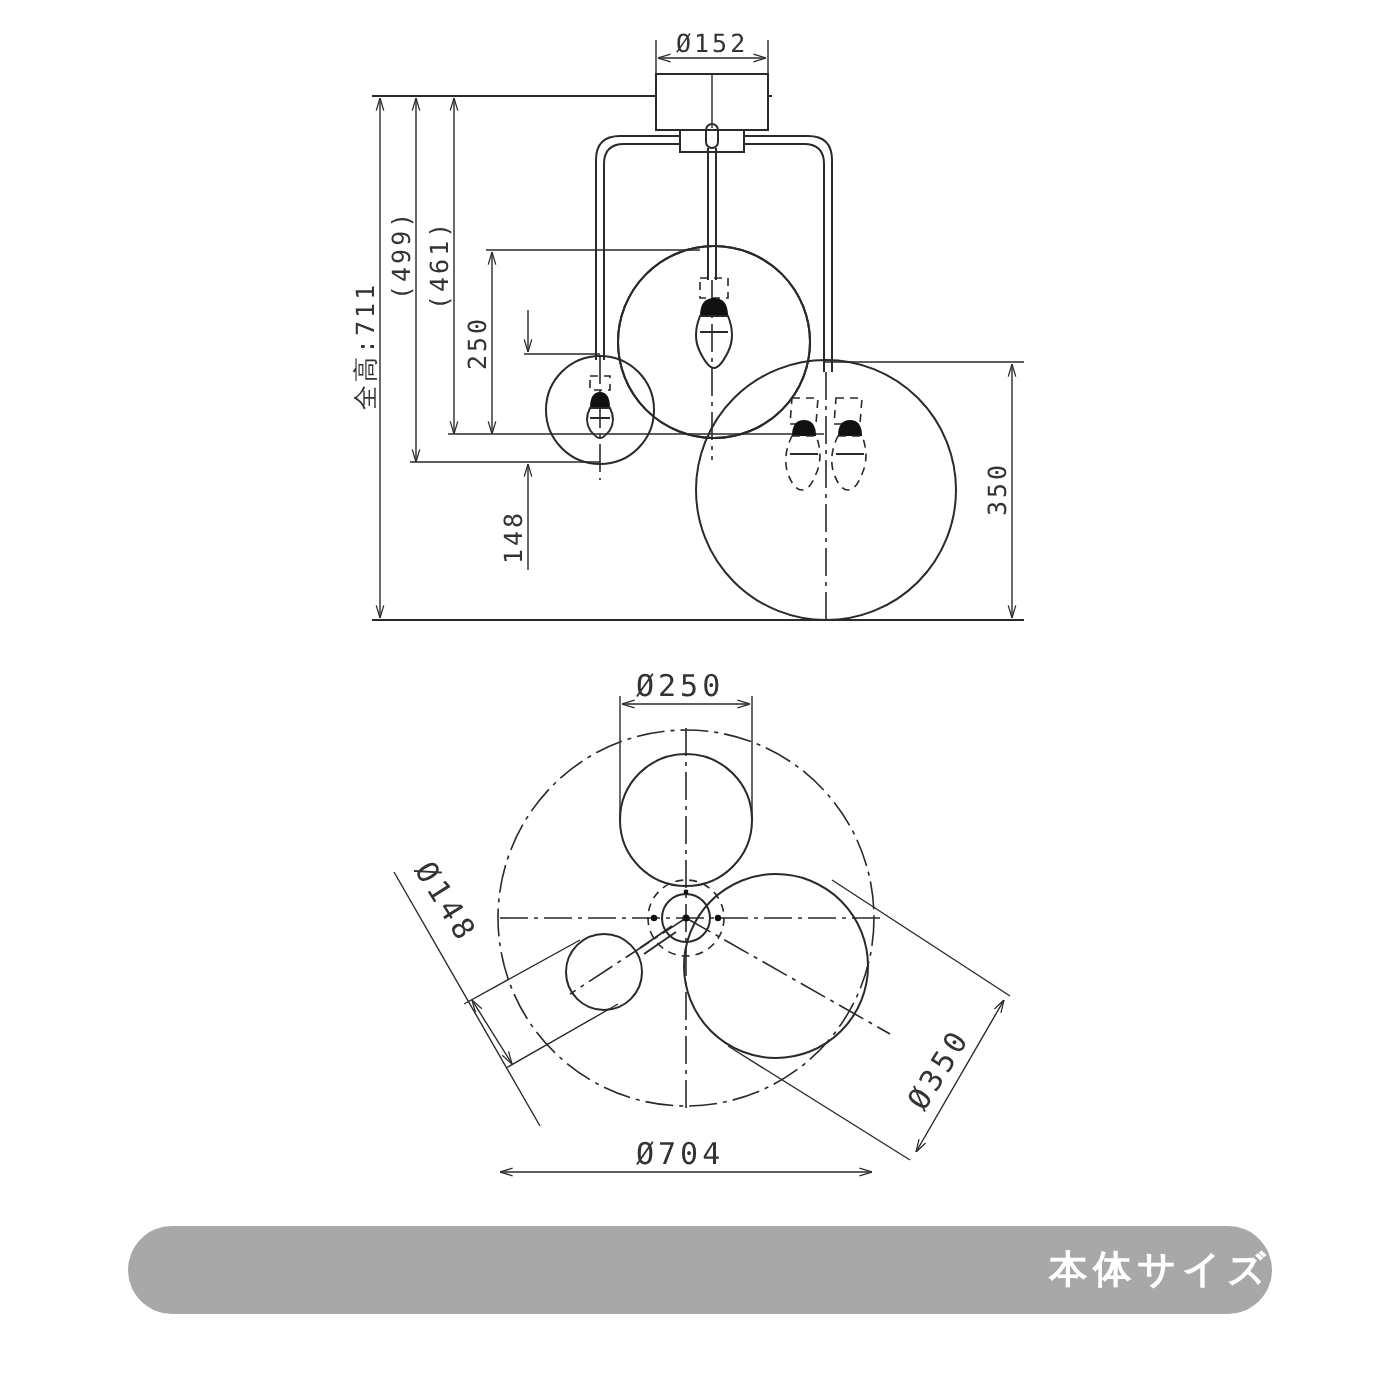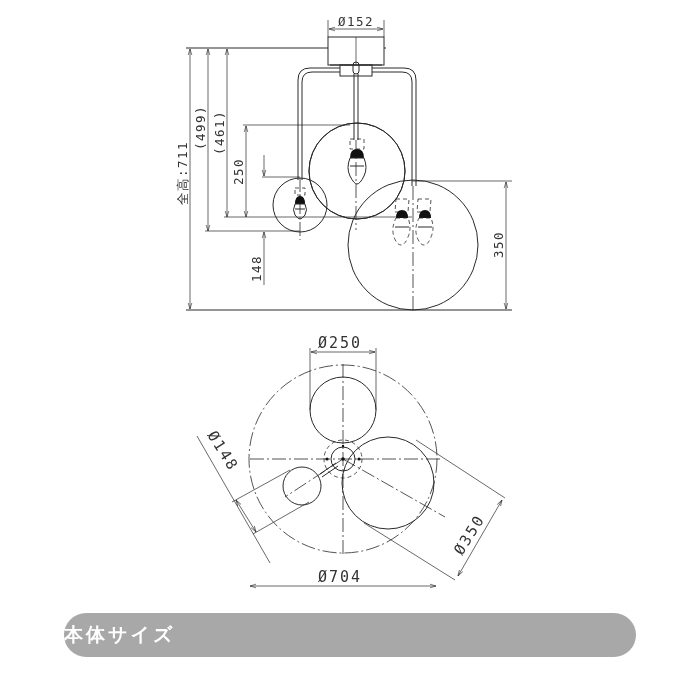--- a/index.html
+++ b/index.html
@@ -7,21 +7,21 @@
   #drawing { position: absolute; left: 0; top: 0; width: 700px; height: 600px; }
   .ln { stroke: #2a2a2a; stroke-width: 1; fill: none; }
   .thin { stroke: #2a2a2a; stroke-width: 0.7; fill: none; }
   .dash { stroke: #2a2a2a; stroke-width: 0.8; fill: none; stroke-dasharray: 14 3 2 3; }
   .hid { stroke: #2a2a2a; stroke-width: 0.8; fill: none; stroke-dasharray: 4 3; }
   .dimtxt { font-family: "DejaVu Sans Mono", monospace; font-size: 12.5px; fill: #333333; letter-spacing: 1.5px; }
   .dimtxt-lg { font-family: "DejaVu Sans Mono", monospace; font-size: 15px; fill: #333333; letter-spacing: 2px; }
   .banner {
     position: absolute; left: 64px; top: 613px; width: 572px; height: 44px;
     border-radius: 22px; background: #a8a8a8; color: #ffffff;
-    display: flex; align-items: center; justify-content: flex-start;
+    display: flex; align-items: center; justify-content: flex-end;
     font-family: "DejaVu Sans", sans-serif; font-weight: bold; font-size: 19px; letter-spacing: 3px;
   }
 </style>
 </head>
 <body>
 
 <svg id="drawing" viewBox="0 0 700 600" xmlns="http://www.w3.org/2000/svg">
   <defs>
     <marker id="arr" viewBox="0 0 10 10" refX="10" refY="5" markerWidth="9" markerHeight="9" orient="auto-start-reverse">
       <path d="M0,2 L10,5 L0,8" fill="none" stroke="#2a2a2a" stroke-width="1"></path>

